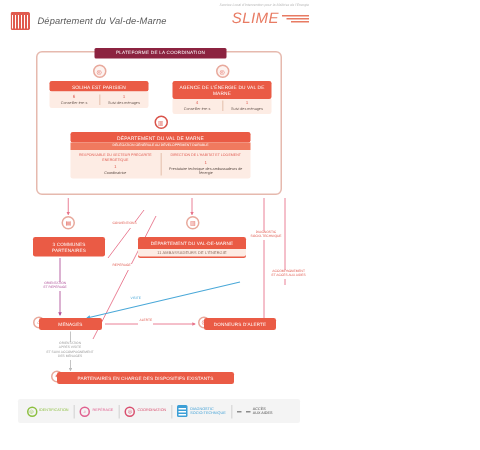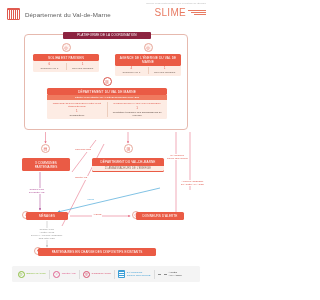--- a/index.html
+++ b/index.html
@@ -9,21 +9,21 @@
     background: #ffffff;
     font-family: "Liberation Sans", sans-serif;
     overflow: hidden;
   }
   #page { position: relative; width: 212px; height: 300px; background: #fff; }
 
   
   #header {
     position: absolute; left: 0; top: 0; width: 212px; height: 28px;
     background: #ffffff;
-    display: flex; align-items: center;
+    display: flex; align-items: center; font-style: italic;
   }
   #logo-dept {
     width: 13px; height: 12px; margin-left: 7px; flex: 0 0 auto;
     position: relative;
   }
   #logo-dept .crest {
     width: 13px; height: 12px;
     background: #e05a4f;
     -webkit-mask: radial-gradient(#000 0 0);
     border-radius: 1px;

